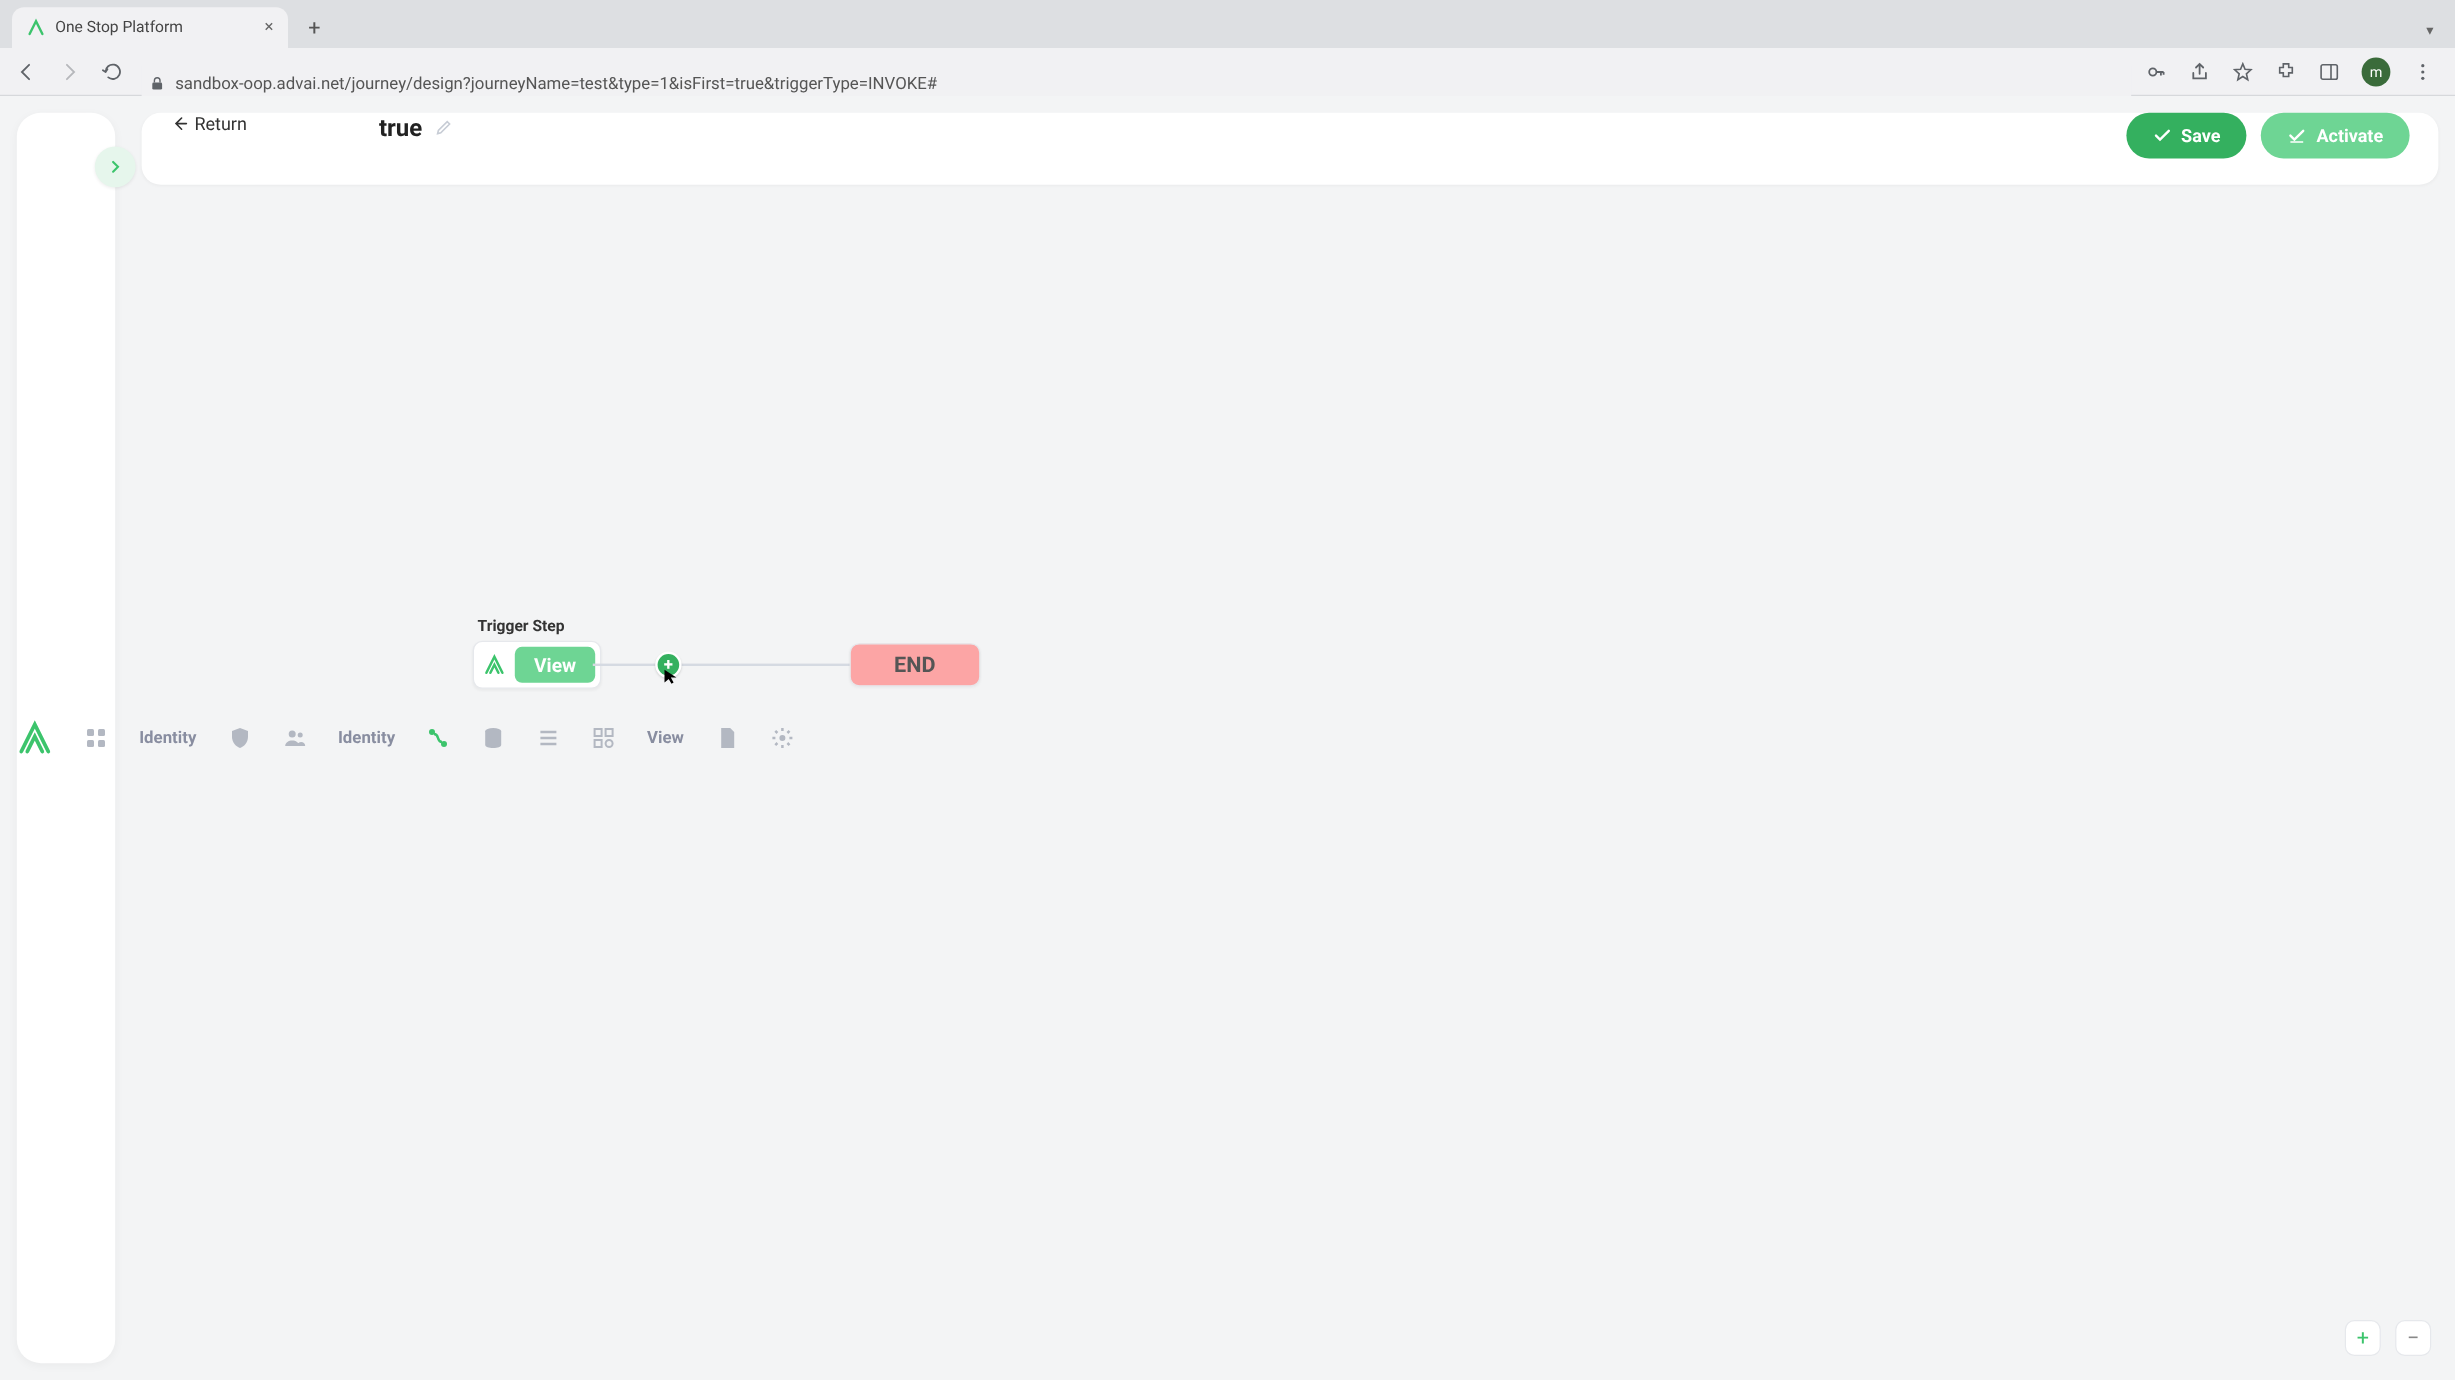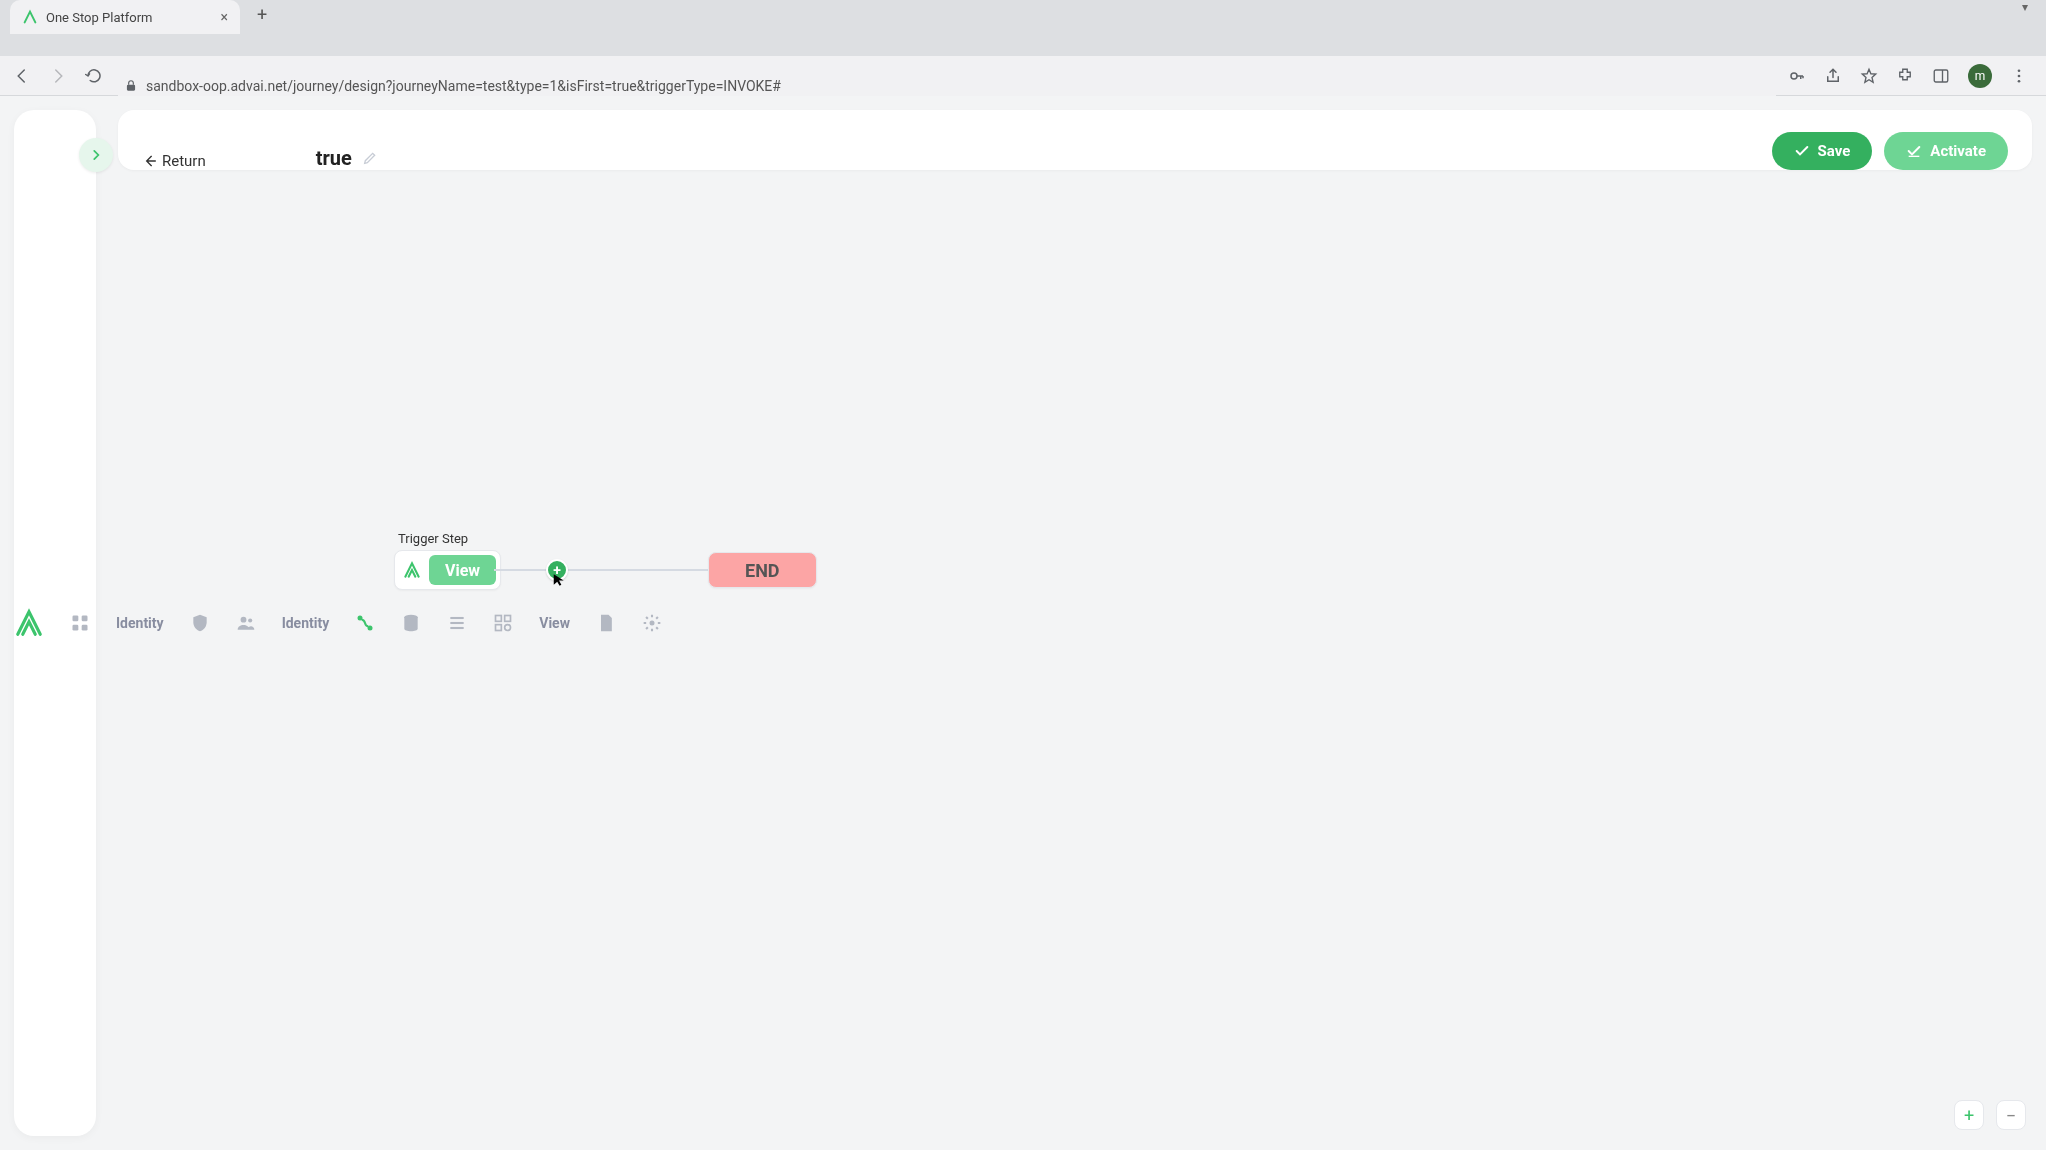--- a/index.html
+++ b/index.html
@@ -15,21 +15,21 @@
     --chrome-light:#f1f1f3;
     --chrome-dark:#dddfe2;
     --url:#555;
   }
   *{box-sizing:border-box;font-family:-apple-system,BlinkMacSystemFont,"Segoe UI",Roboto,Helvetica,Arial,sans-serif;}
   html,body{margin:0;height:100%;}
   body{background:var(--chrome-dark);width:2046px;height:1150px;overflow:hidden;}
 
   
   .browser{display:flex;flex-direction:column;height:100%;}
-  .tab-strip{height:56px;background:var(--chrome-dark);display:flex;align-items:flex-start;padding:0 10px;gap:8px;}
+  .tab-strip{height:40px;background:var(--chrome-dark);display:flex;align-items:flex-end;padding:0 10px;gap:8px;}
   .tab{height:34px;background:var(--chrome-light);border-radius:10px 10px 0 0;display:flex;align-items:center;padding:0 12px;gap:8px;min-width:230px;font-size:13px;color:#444;position:relative;}
   .tab .favicon{width:16px;height:16px;display:flex;align-items:center;justify-content:center;}
   .tab .favicon svg{width:16px;height:16px;}
   .tab .close{margin-left:auto;font-size:14px;color:#666;cursor:pointer;}
   .new-tab{width:28px;height:28px;border-radius:50%;display:flex;align-items:center;justify-content:center;font-size:18px;color:#555;margin-bottom:3px;cursor:pointer;}
   .chrome-spacer{flex:1;}
   .arrow-down{margin-bottom:8px;margin-right:8px;color:#666;font-size:12px;cursor:pointer;}
 
   .addr-bar{height:40px;background:var(--chrome-light);display:flex;align-items:center;padding:0 10px;gap:12px;border-bottom:1px solid #d6d8db;}
   .nav-btn{width:24px;height:24px;display:flex;align-items:center;justify-content:center;color:#666;cursor:pointer;}
@@ -49,34 +49,34 @@
   .sidebar .logo{width:36px;height:36px;display:flex;align-items:center;justify-content:center;}
   .sidebar .logo svg{width:30px;height:30px;}
   .sidebar .collapse-btn{position:absolute;right:-17px;top:28px;width:34px;height:34px;border-radius:50%;background:#e6f6ec;display:flex;align-items:center;justify-content:center;color:var(--green);cursor:pointer;box-shadow:0 1px 3px rgba(0,0,0,.08);}
   .sidebar .section-label{font-size:14px;font-weight:700;color:#888da0;}
   .sidebar .nav-icon{width:22px;height:22px;color:#b3b8c2;display:flex;align-items:center;justify-content:center;cursor:pointer;}
   .sidebar .nav-icon.active{color:var(--green);}
   .sidebar .nav-icon svg{width:20px;height:20px;}
 
   
   .main{flex:1;display:flex;flex-direction:column;}
-  .topbar{height:60px;background:var(--card);border-radius:16px;display:flex;align-items:flex-end;padding:0 24px;box-shadow:0 1px 3px rgba(0,0,0,.04);}
+  .topbar{height:60px;background:var(--card);border-radius:16px;display:flex;align-items:flex-start;padding:0 24px;box-shadow:0 1px 3px rgba(0,0,0,.04);}
   .return-btn{display:flex;align-items:center;gap:4px;font-size:15px;color:#333;cursor:pointer;}
   .title-wrap{display:flex;align-items:center;gap:10px;margin-left:110px;}
   .title{font-size:20px;font-weight:700;color:#222;}
   .edit-ico{width:16px;height:16px;color:#c7ccd5;cursor:pointer;}
   .spacer{flex:1;}
   .btn{height:38px;border:none;border-radius:999px;padding:0 22px;font-size:15px;font-weight:700;color:#fff;display:flex;align-items:center;gap:8px;cursor:pointer;}
   .btn .check-ico{width:16px;height:16px;}
   .btn.save{background:var(--green-dark);}
   .btn.activate{background:var(--green-light);margin-left:12px;}
 
   
   .canvas{flex:1;position:relative;margin-top:8px;border-radius:16px;}
-  .node-label{position:absolute;font-size:13px;font-weight:400;color:#333;}
+  .node-label{position:absolute;font-size:13px;font-weight:700;color:#333;}
   .trigger-node{position:absolute;display:flex;align-items:center;background:#fff;border:1px solid var(--border);border-radius:8px;padding:4px;height:40px;box-shadow:0 1px 2px rgba(0,0,0,.04);}
   .trigger-node .node-ico{width:26px;height:26px;border-radius:5px;display:flex;align-items:center;justify-content:center;color:var(--green);margin-right:4px;}
   .trigger-node .view-btn{background:var(--green-light);color:#fff;font-size:16px;font-weight:700;border:none;border-radius:6px;height:30px;padding:0 16px;cursor:pointer;}
   .connector{position:absolute;height:2px;background:#d5dae2;}
   .add-btn{position:absolute;width:22px;height:22px;border-radius:50%;background:var(--green-dark);display:flex;align-items:center;justify-content:center;color:#fff;font-size:14px;font-weight:700;cursor:pointer;border:2px solid #fff;box-shadow:0 1px 2px rgba(0,0,0,.15);}
   .end-node{position:absolute;height:36px;background:#fca5a5;border:1px solid var(--border);border-radius:8px;display:flex;align-items:center;justify-content:center;font-size:18px;font-weight:700;color:#555;padding:0 36px;box-shadow:0 1px 2px rgba(0,0,0,.04);}
   .cursor{position:absolute;width:14px;height:14px;}
   .cursor svg{width:14px;height:14px;}
 
   .zoom-ctrl{position:absolute;bottom:6px;right:6px;display:flex;gap:12px;}

